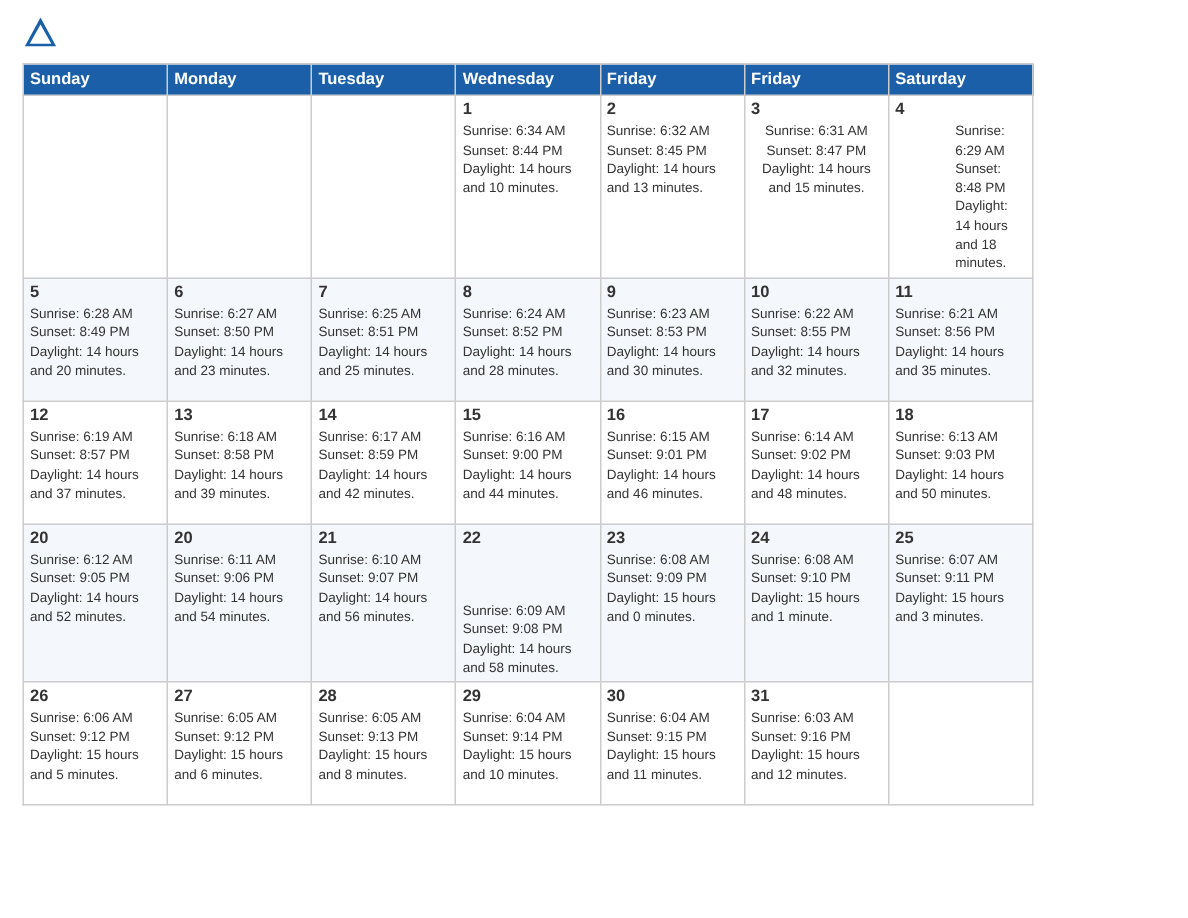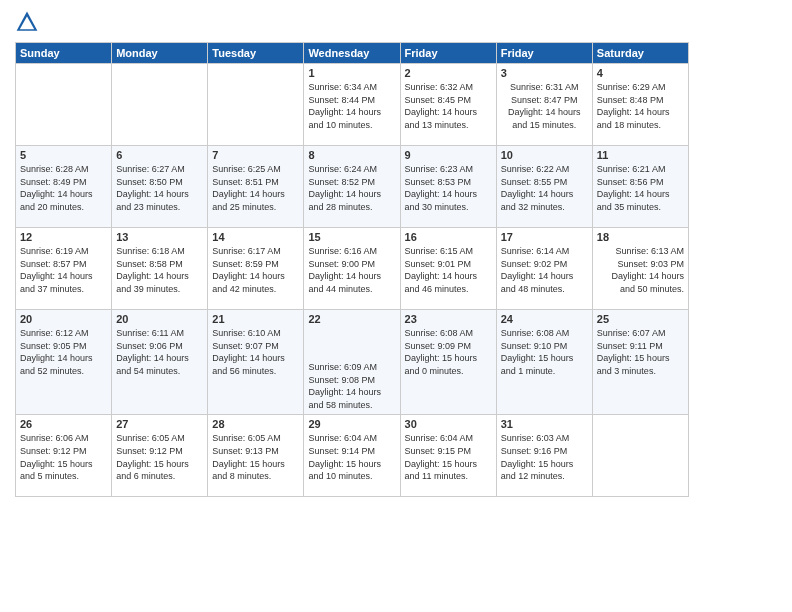--- a/index.html
+++ b/index.html
@@ -161,21 +161,21 @@
           </td>
           <td>
             <span class="day-num">3</span>
             <div class="day-info" style="white-space: pre-line; text-align: center;">Sunrise: 6:31 AM
 Sunset: 8:47 PM
 Daylight: 14 hours
 and 15 minutes.</div>
           </td>
           <td>
             <span class="day-num">4</span>
-            <div class="day-info" style="white-space: pre-line;">Sunrise: 6:29 AM
+            <div class="day-info" style="white-space: pre-line; margin-left: 40px;">Sunrise: 6:29 AM
 Sunset: 8:48 PM
 Daylight: 14 hours
 and 18 minutes.</div>
           </td>
         </tr>
         <tr>
           <td>
             <span class="day-num">5</span>
             <div class="day-info" style="white-space: pre-line;">Sunrise: 6:28 AM
 Sunset: 8:49 PM
@@ -263,21 +263,21 @@
           </td>
           <td>
             <span class="day-num">17</span>
             <div class="day-info" style="white-space: pre-line;">Sunrise: 6:14 AM
 Sunset: 9:02 PM
 Daylight: 14 hours
 and 48 minutes.</div>
           </td>
           <td>
             <span class="day-num">18</span>
-            <div class="day-info" style="white-space: pre-line; text-align: right;">Sunrise: 6:13 AM
+            <div class="day-info" style="white-space: pre-line;">Sunrise: 6:13 AM
 Sunset: 9:03 PM
 Daylight: 14 hours
 and 50 minutes.</div>
           </td>
         </tr>
         <tr>
           <td>
             <span class="day-num">20</span>
             <div class="day-info" style="white-space: pre-line;">Sunrise: 6:12 AM
 Sunset: 9:05 PM

